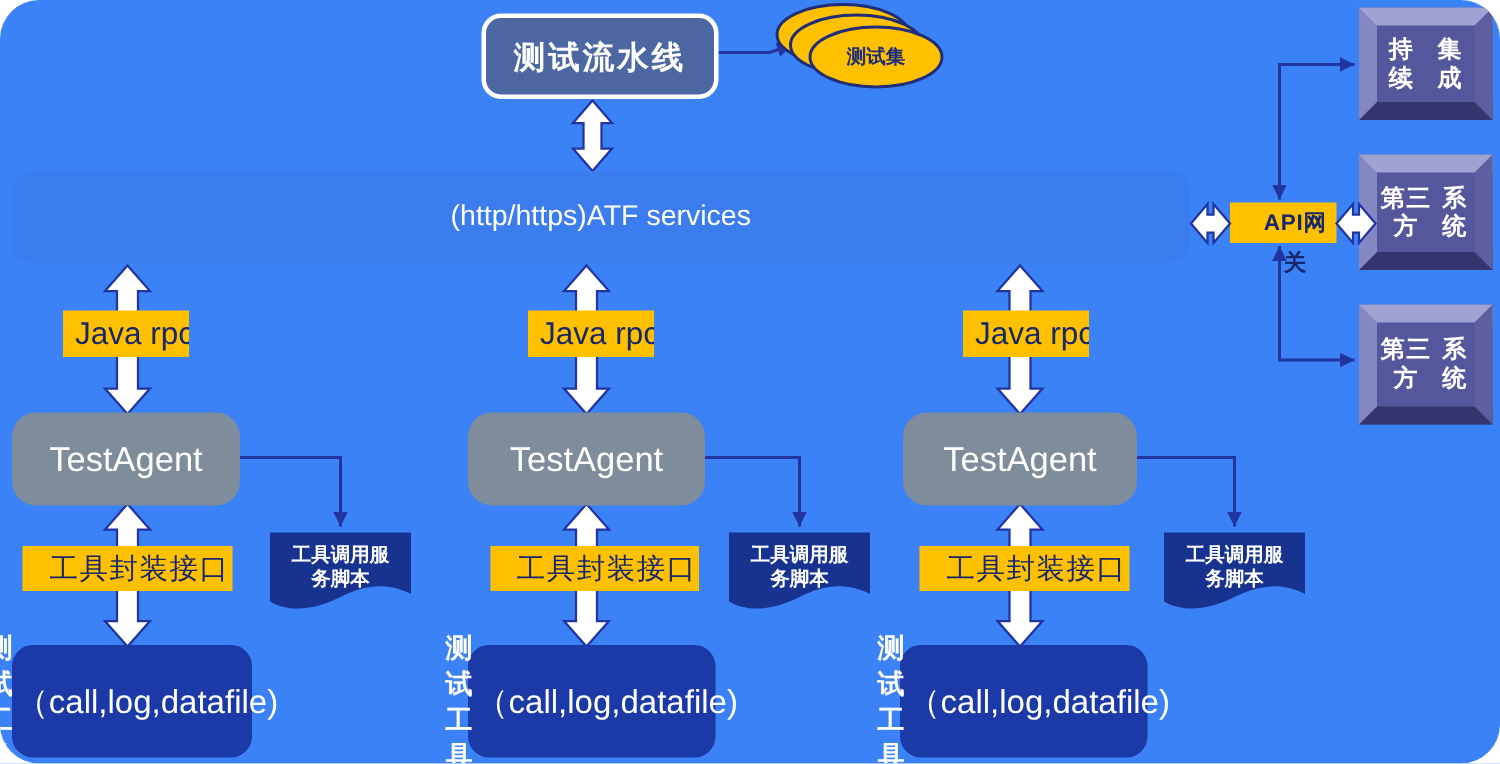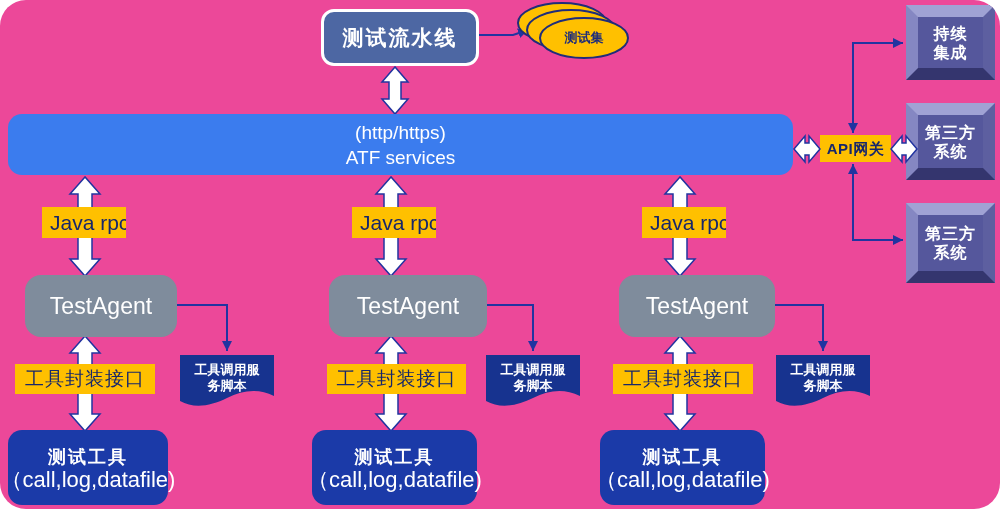--- a/index.html
+++ b/index.html
@@ -1,28 +1,28 @@
 <!DOCTYPE html>
 <html><head>
 <meta charset="utf-8">
 <style>
   html,body{margin:0;padding:0;background:#ffffff;font-family:"Liberation Sans","DejaVu Sans",sans-serif;}
-  .stage{position:relative;width:1000px;height:509px;background:#ec4899;border-radius:26px;overflow:hidden;}
+  .stage{position:relative;width:1000px;height:509px;background:#3b82f6;border-radius:26px;overflow:hidden;}
   .layer{position:absolute;left:0;top:0;pointer-events:none;}
   .abs{position:absolute;box-sizing:border-box;}
   .center{display:flex;align-items:center;justify-content:center;text-align:center;}
-  .col{flex-direction:column;}
+  .col{flex-direction:row;}
 
   .pipeline-box{background:#4d67a3;border:3px solid #ffffff;border-radius:13px;color:#ffffff;
     font-size:21px;font-weight:bold;letter-spacing:2px;}
   .banner{background:#3b7cee;border-radius:14px;color:#ffffff;font-size:19px;line-height:25px;}
-  .yellow-label{background:#ffc000;color:#17276b;}
+  .yellow-label{background:#ffc000;color:#17276b;padding-left:16px;}
   .rpc{font-size:21px;line-height:31px;white-space:nowrap;overflow:hidden;padding-left:8px;}
   .iface{font-size:19px;font-weight:normal;letter-spacing:1px;}
-  .agent{background:#7f8c9c;border-radius:16px;color:#ffffff;font-size:23px;margin-left:17px;}
+  .agent{background:#7f8c9c;border-radius:16px;color:#ffffff;font-size:23px;}
   .toolbox{background:#1b3aa8;border-radius:14px;color:#ffffff;text-align:right;}
   .toolbox .t1{font-size:18px;font-weight:bold;letter-spacing:2px;line-height:24px;}
   .toolbox .t2{font-size:22px;line-height:22px;}
   .doc-text{color:#ffffff;font-size:13px;font-weight:bold;line-height:16px;text-align:center;}
   .gateway{font-size:15px;font-weight:bold;line-height:27px;text-align:center;letter-spacing:0.5px;}
   .purple{background:#55579c;border:12px solid;border-color:#a0a2d4 #5d5fa0 #34356e #8587c2;
     color:#ffffff;font-size:16px;font-weight:bold;line-height:19px;letter-spacing:1px;}
   .ds-label{color:#1f2d7a;font-size:13px;font-weight:bold;}
 </style>
 </head>

